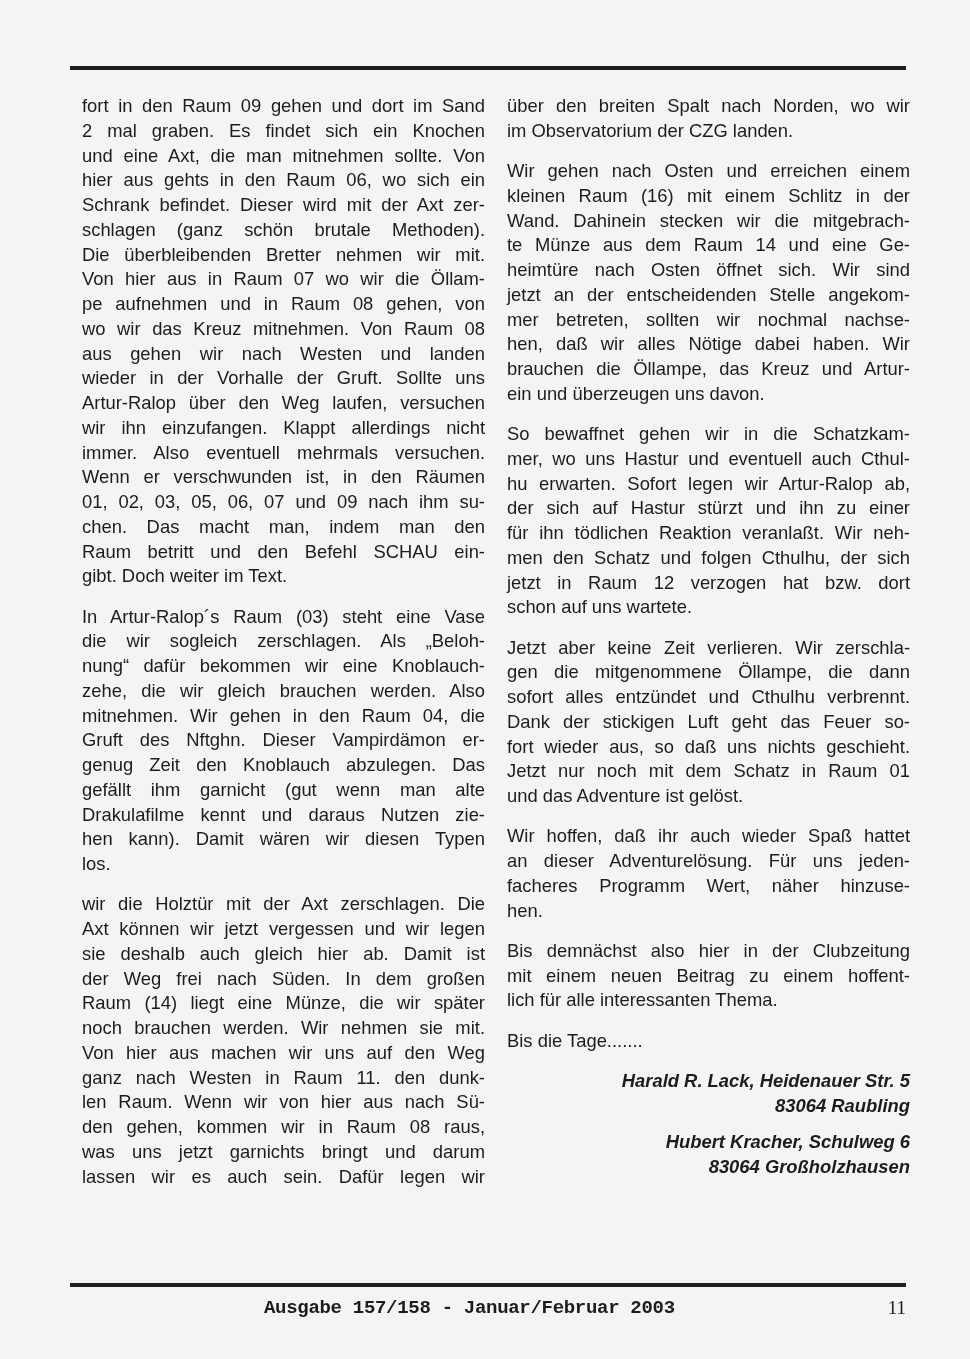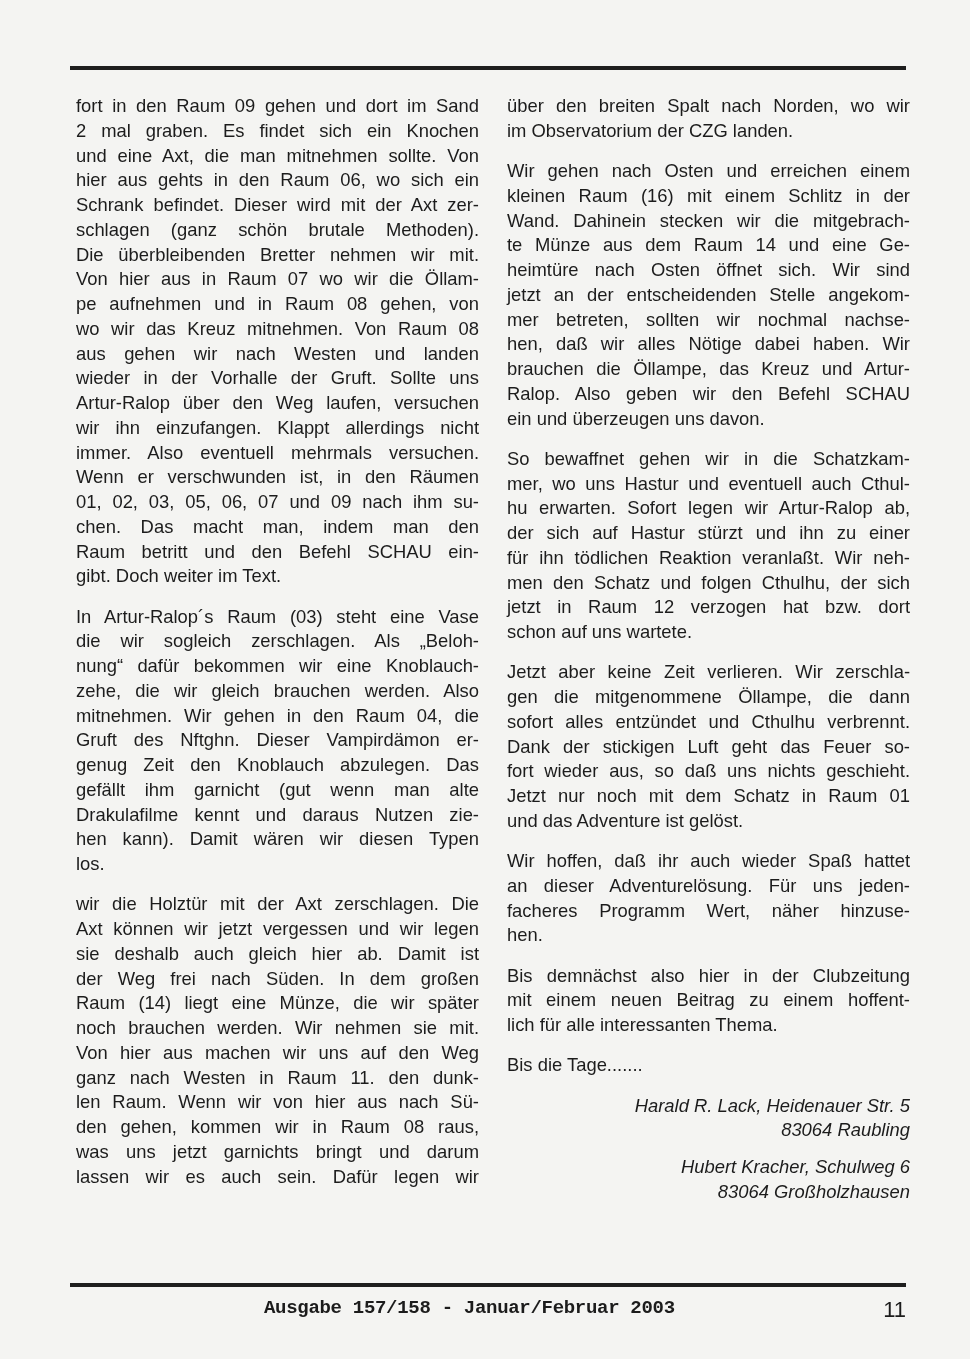--- a/index.html
+++ b/index.html
@@ -6,42 +6,42 @@
   body {
     width: 970px; height: 1359px; position: relative; overflow: hidden;
     background: #f4f4f2;
     font-family: "Liberation Sans", sans-serif;
     color: #1c1c1c;
   }
   .rule { position: absolute; left: 70px; width: 836px; background: #1e1e1e; }
   .rule.top { top: 66px; height: 4px; }
   .rule.bottom { top: 1283px; height: 4px; }
   .col { position: absolute; top: 94px; width: 403px; }
-  .col.left { left: 76px; }
+  .col.left { left: 82px; }
   .col.right { left: 507px; }
   .para { margin: 0 0 15.5px 0; }
   .line {
     display: block; height: 24.75px; line-height: 24.75px; font-size: 18.4px;
     text-align: justify; text-align-last: justify; white-space: nowrap;
     overflow: visible;
   }
   .line.last { text-align-last: left; }
-  .sig { text-align: right; font-weight: normal; font-style: italic; font-size: 18.4px; line-height: 25px; margin-top: 8px; }
+  .sig { text-align: right; font-weight: bold; font-style: italic; font-size: 18.4px; line-height: 25px; margin-top: 8px; }
   .sig .line { text-align: right; text-align-last: right; }
   .sig-block { margin-bottom: 12px; }
   .footer {
     position: absolute; top: 1297px; left: 0; width: 970px; height: 30px;
   }
   .footer-title {
     position: absolute; left: 264px; top: 0;
     font-family: Liberation Mono, monospace; font-weight: bold; font-size: 19px; letter-spacing: -0.3px;
   }
   .page-num {
     position: absolute; right: 64px; top: 0;
-    font-family: Liberation Sans, sans-serif; font-size: 22px;
+    font-family: Liberation Serif, serif; font-size: 19px;
   }
 </style>
 </head>
 <body>
 
 <div class="rule top"></div>
 
 <div class="col left">
   <div class="para">
       <span class="line">fort in den Raum 09 gehen und dort im Sand</span>
@@ -102,21 +102,20 @@
   <div class="para">
       <span class="line">Wir gehen nach Osten und erreichen einem</span>
       <span class="line">kleinen Raum (16) mit einem Schlitz in der</span>
       <span class="line">Wand. Dahinein stecken wir die mitgebrach-</span>
       <span class="line">te Münze aus dem Raum 14 und eine Ge-</span>
       <span class="line">heimtüre nach Osten öffnet sich. Wir sind</span>
       <span class="line">jetzt an der entscheidenden Stelle angekom-</span>
       <span class="line">mer betreten, sollten wir nochmal nachse-</span>
       <span class="line">hen, daß wir alles Nötige dabei haben. Wir</span>
       <span class="line">brauchen die Öllampe, das Kreuz und Artur-</span>
-      <span class="line">Ralop. Also geben wir den Befehl SCHAU</span>
       <span class="line last">ein und überzeugen uns davon.</span>
     </div>
   <div class="para">
       <span class="line">So bewaffnet gehen wir in die Schatzkam-</span>
       <span class="line">mer, wo uns Hastur und eventuell auch Cthul-</span>
       <span class="line">hu erwarten. Sofort legen wir Artur-Ralop ab,</span>
       <span class="line">der sich auf Hastur stürzt und ihn zu einer</span>
       <span class="line">für ihn tödlichen Reaktion veranlaßt. Wir neh-</span>
       <span class="line">men den Schatz und folgen Cthulhu, der sich</span>
       <span class="line">jetzt in Raum 12 verzogen hat bzw. dort</span>

